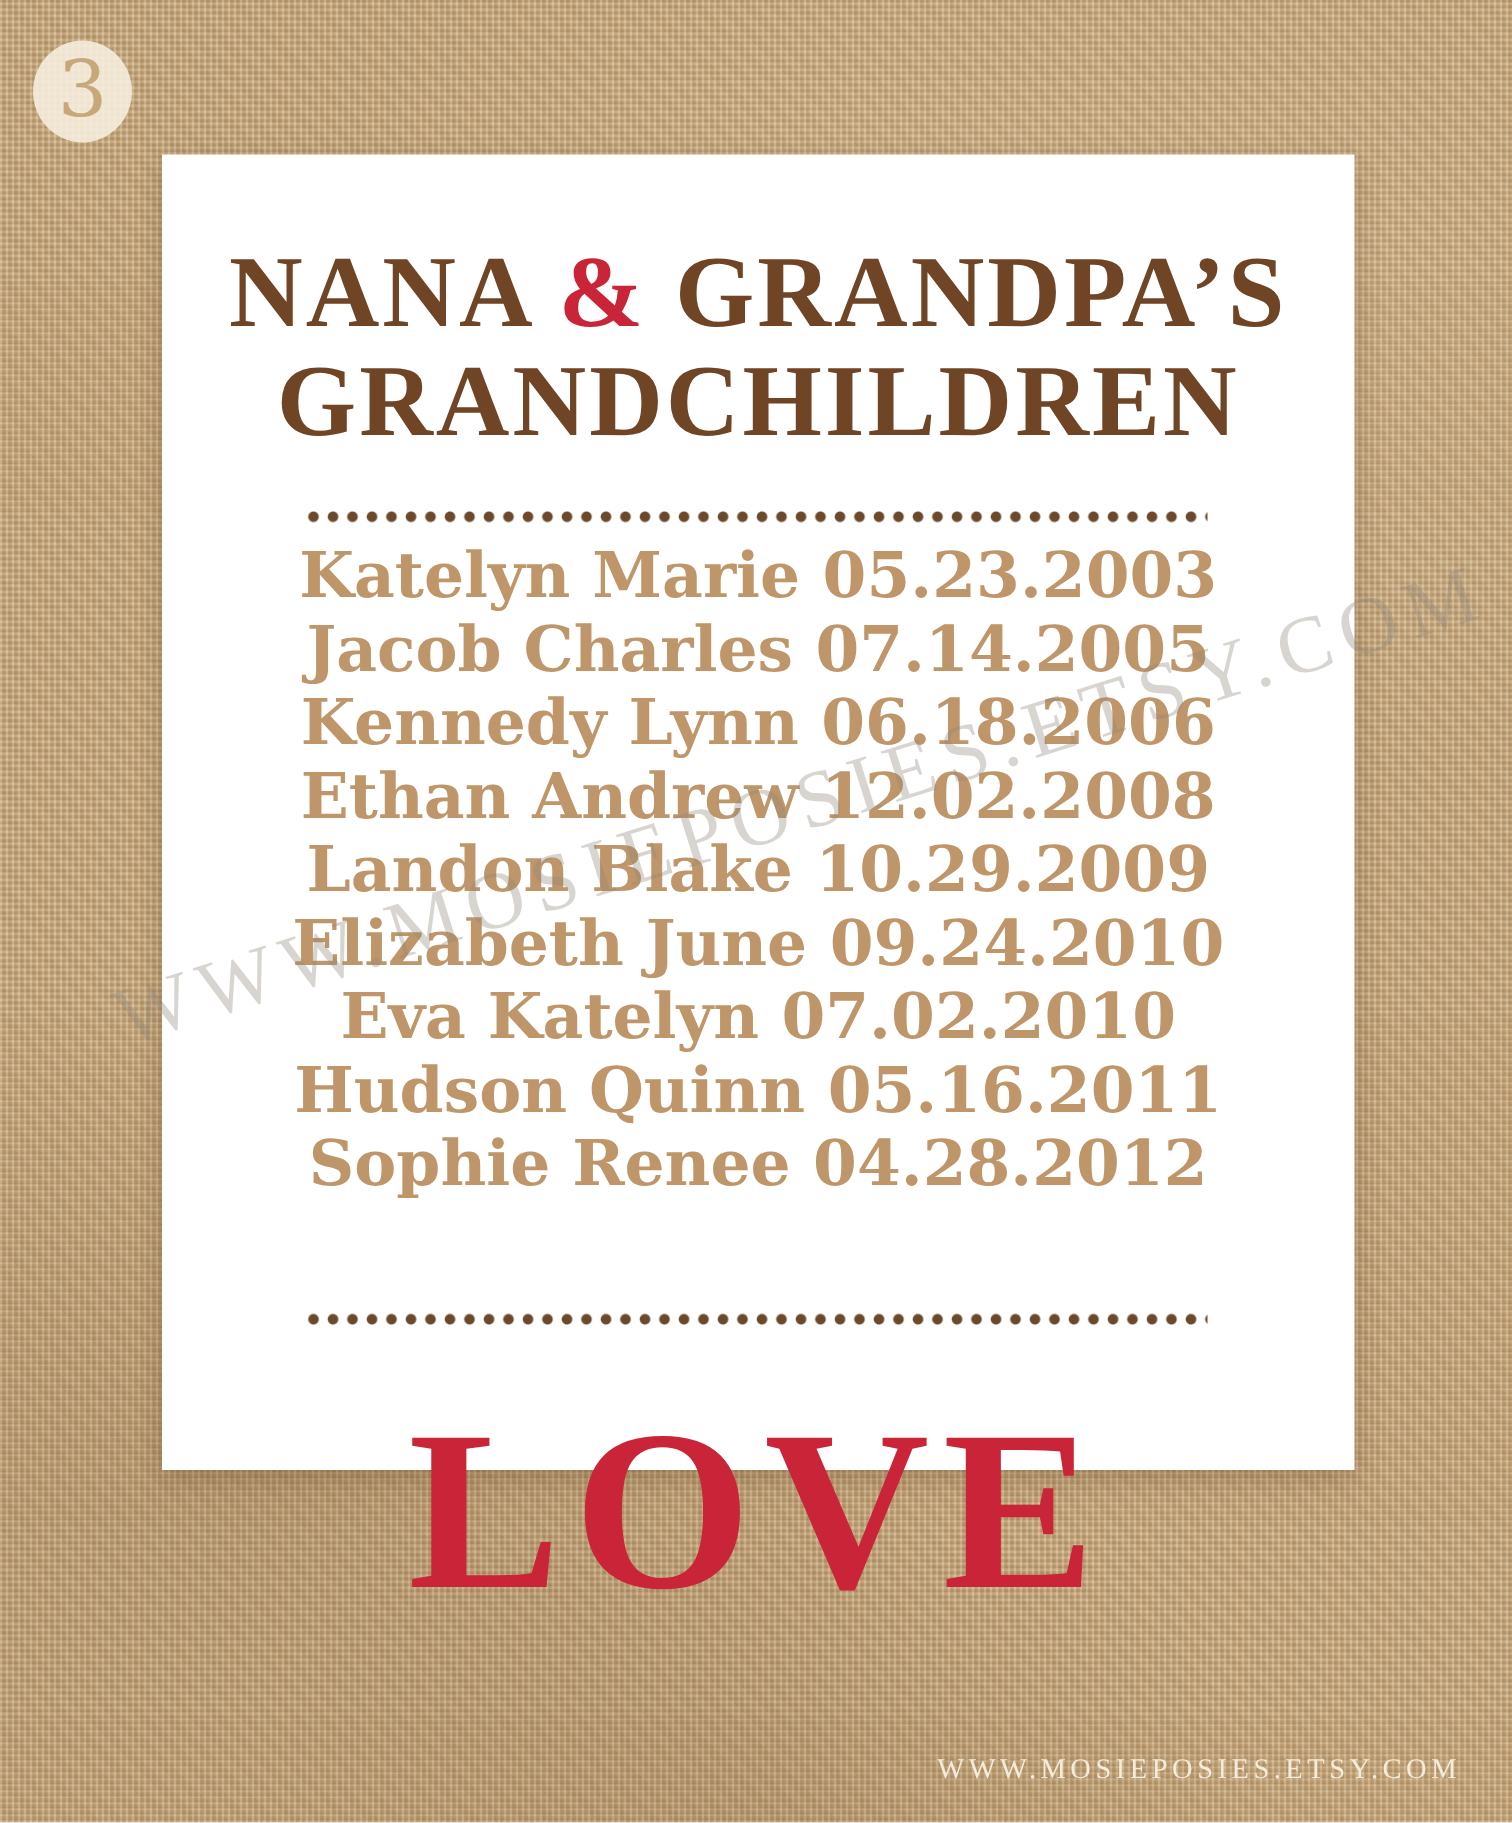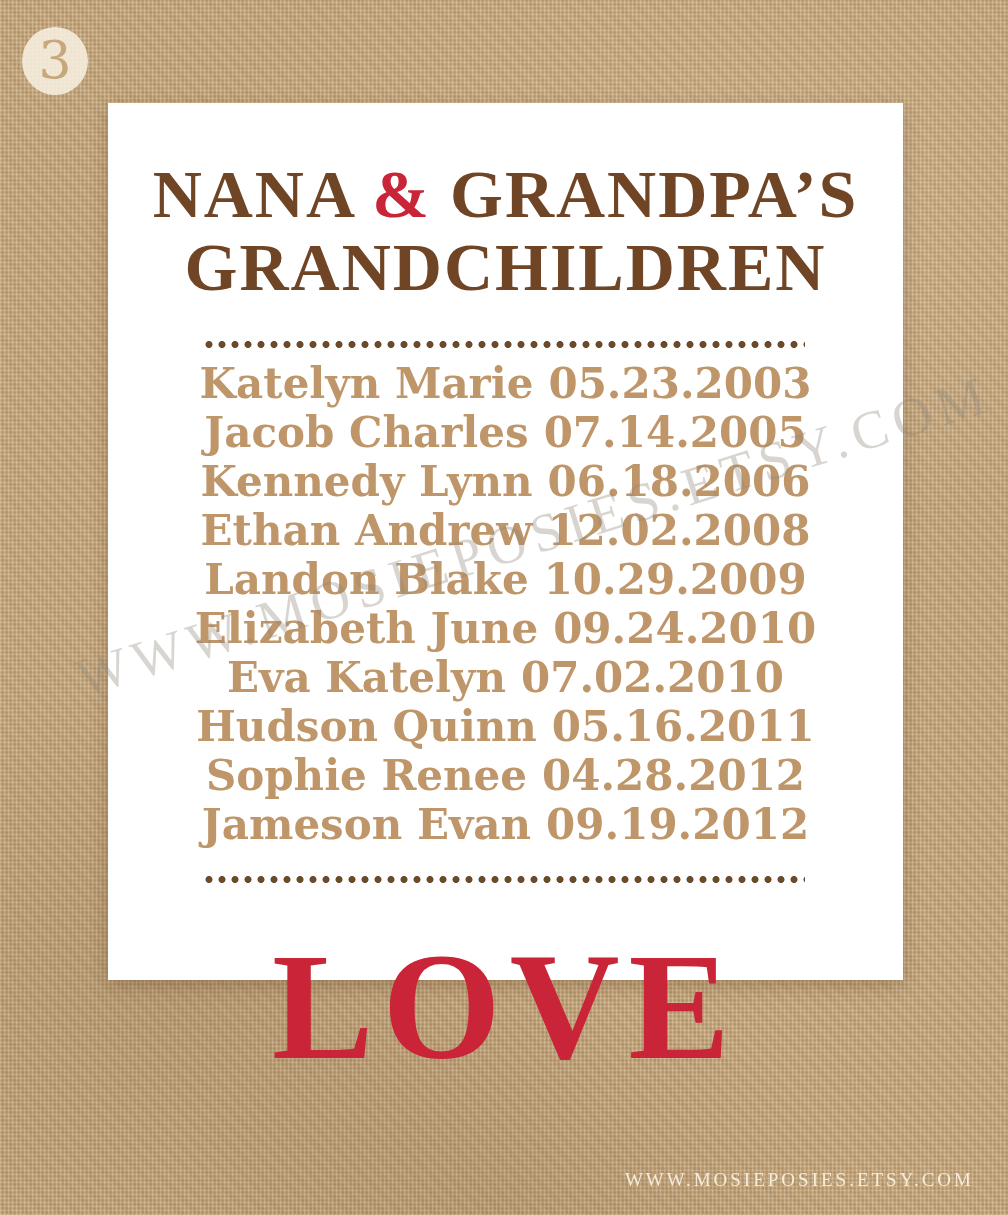--- a/index.html
+++ b/index.html
@@ -197,23 +197,20 @@
     </div>
     <div class="entry">
       <span>Eva Katelyn</span><span class="date">07.02.2010</span>
     </div>
     <div class="entry">
       <span>Hudson Quinn</span><span class="date">05.16.2011</span>
     </div>
     <div class="entry">
       <span>Sophie Renee</span><span class="date">04.28.2012</span>
     </div>
-    <div class="entry">
-      <span>Jameson Evan</span><span class="date">09.19.2012</span>
-    </div>
   </div>
 
   <div class="dots dots-bottom"></div>
 
   <div class="love">LOVE</div>
 
 </div>
 
 <div class="watermark">WWW.MOSIEPOSIES.ETSY.COM</div>
 

